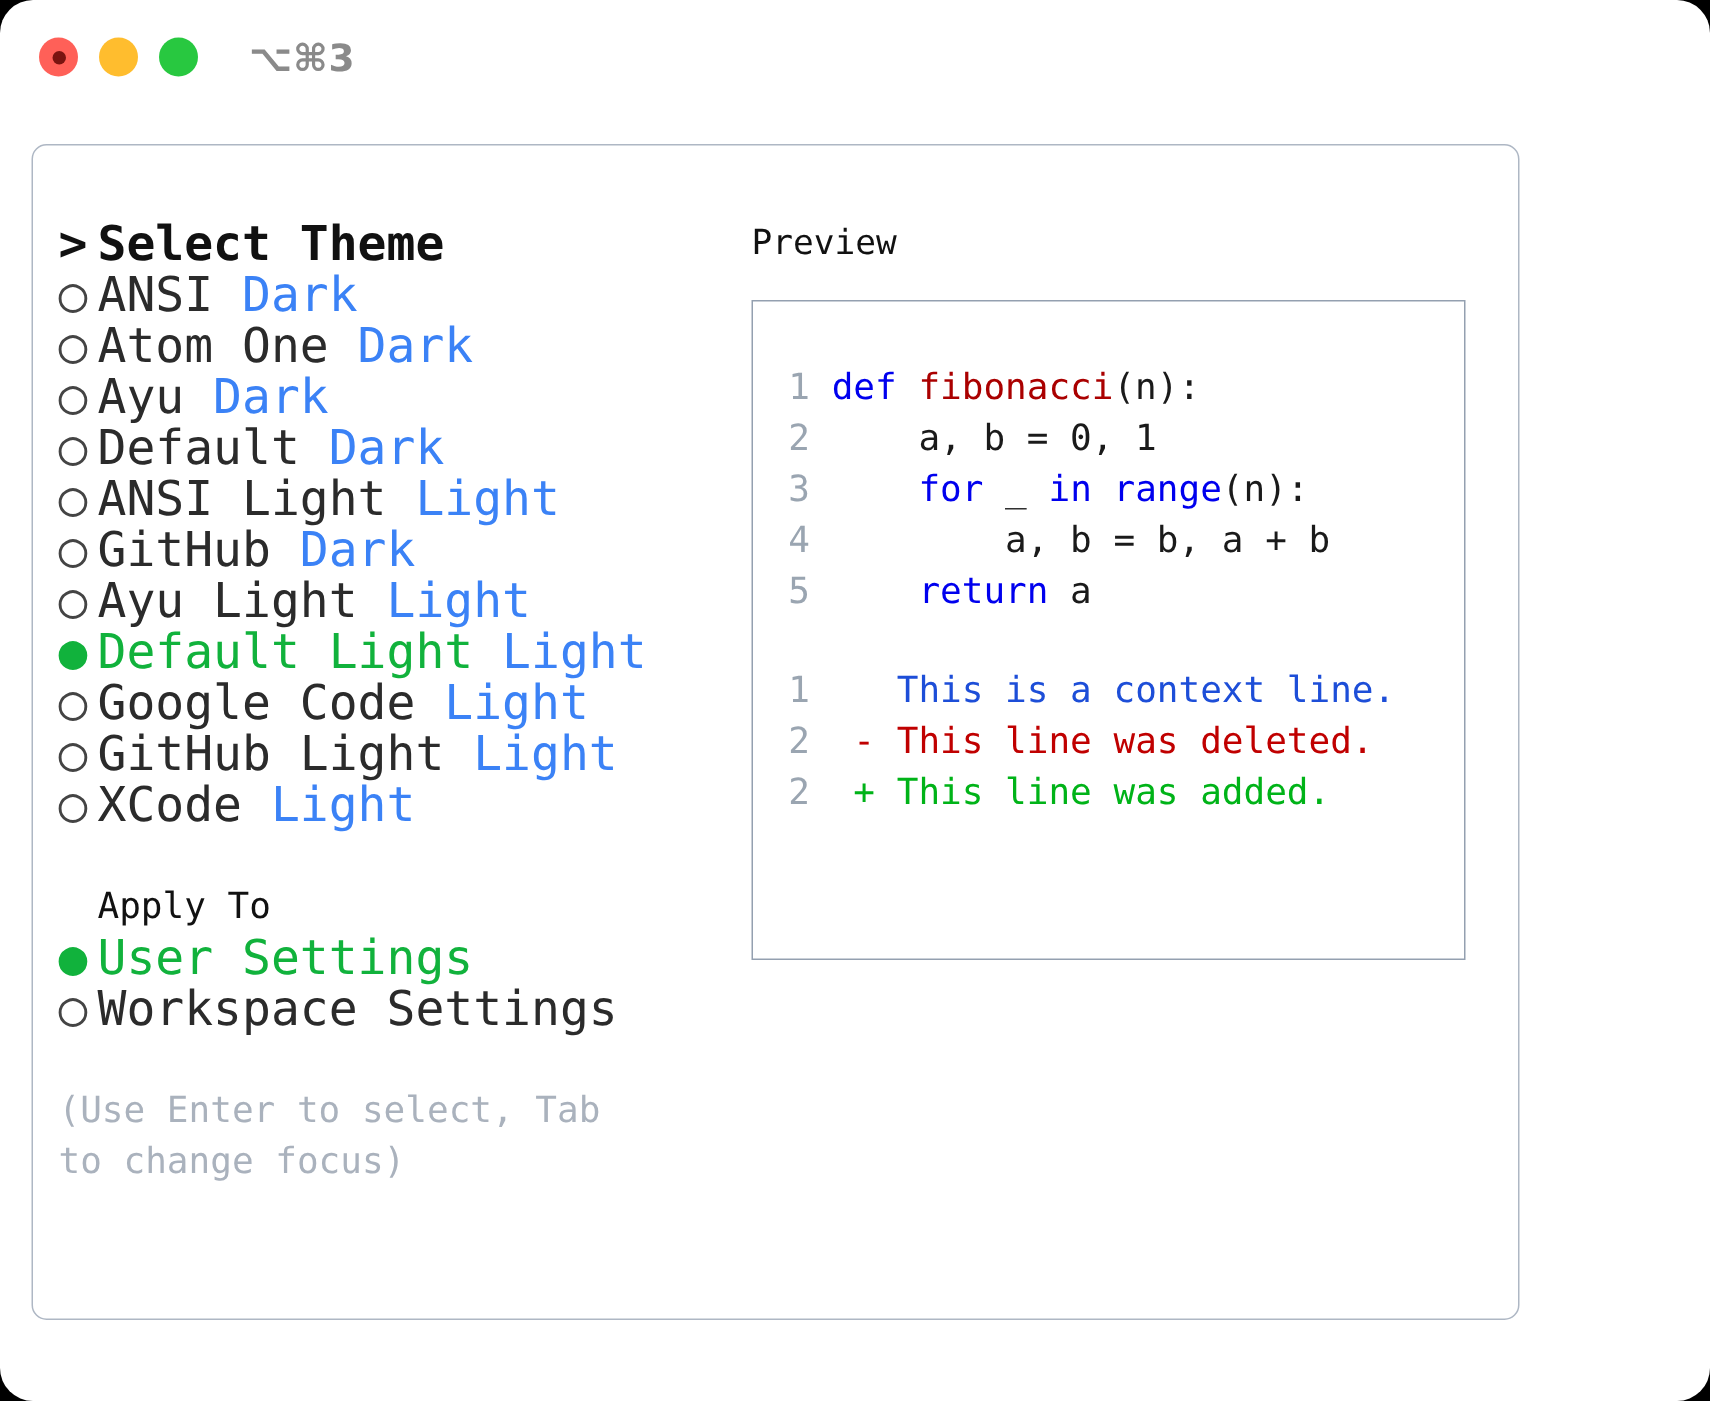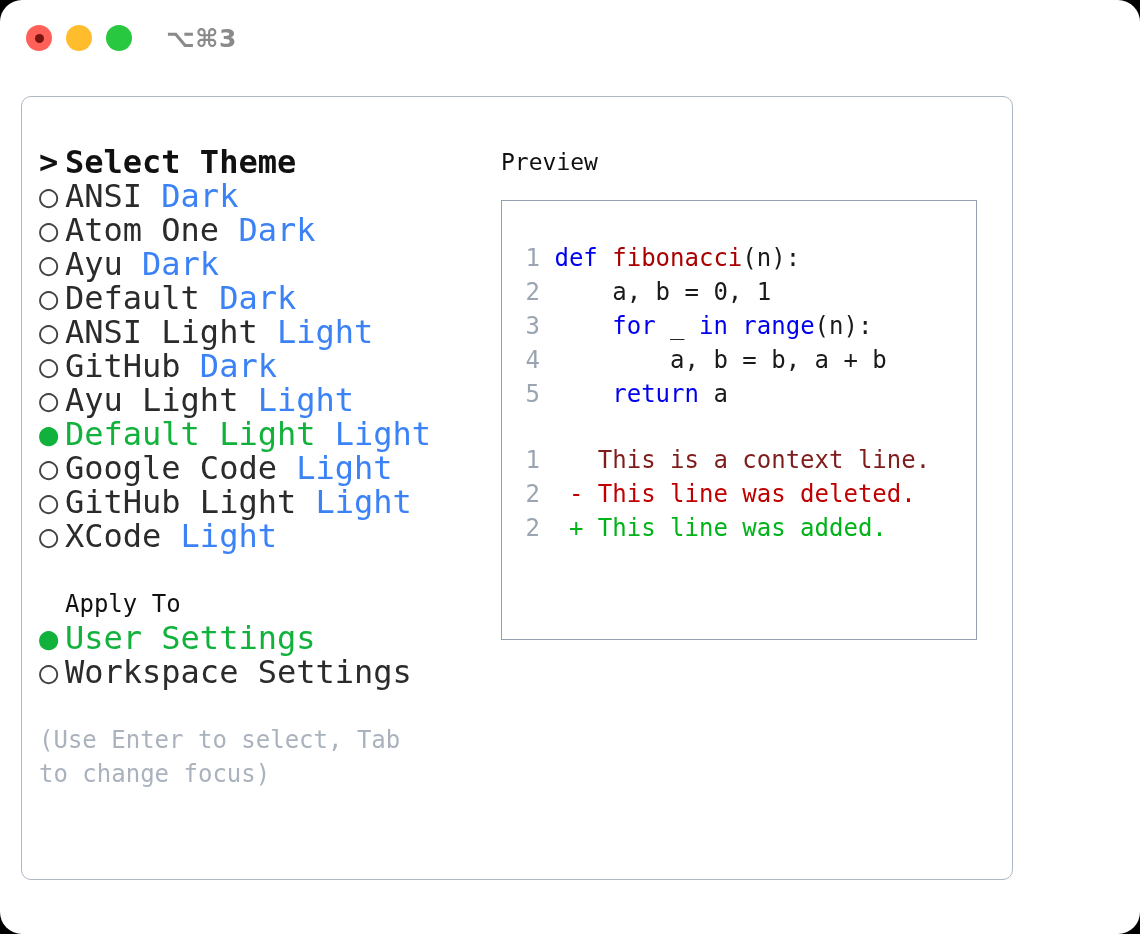--- a/index.html
+++ b/index.html
@@ -182,21 +182,21 @@
     display: inline-block;
     width: 30px;
     text-align: right;
     color: #9aa5b1;
   }
   .tok-kw   { color: #0000ee; }
   .tok-fn   { color: #aa0000; }
   .tok-plain{ color: #1a1a1a; }
 
   .diff-gap { height: 32px; }
-  .diff-ctx { color: #7f1d1d; margin-top: 29px; }
+  .diff-ctx { color: #1d4ed8; margin-top: 29px; }
   .diff-del { color: #c00000; }
   .diff-add { color: #00b318; }
 </style>
 </head>
 <body>
 
 <div class="window">
 
   <div class="titlebar">
     <div class="lights">

